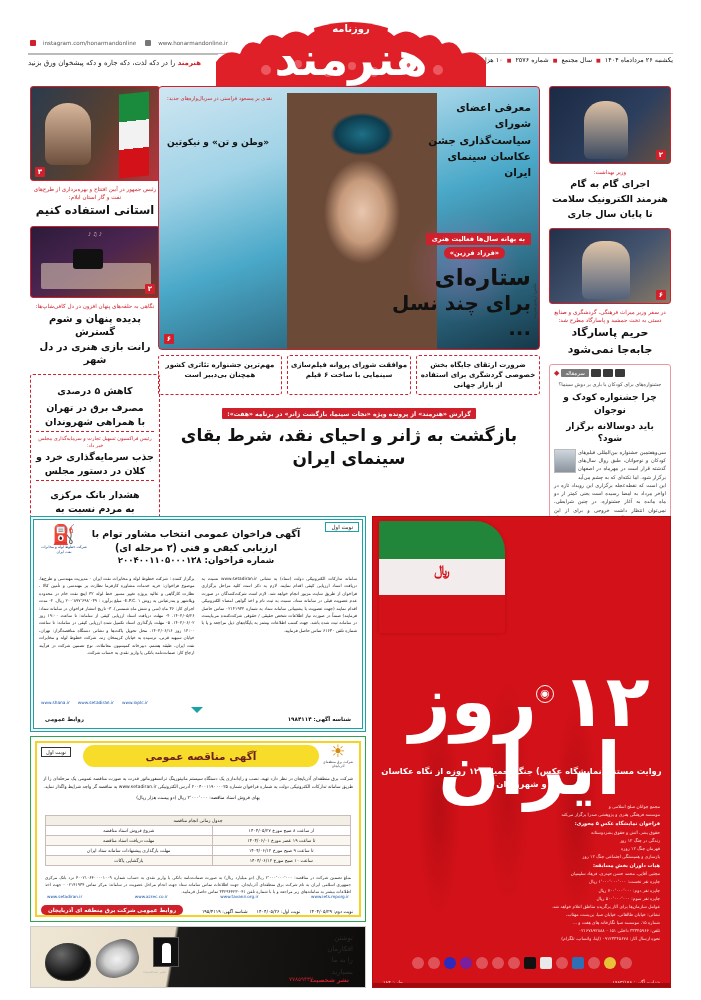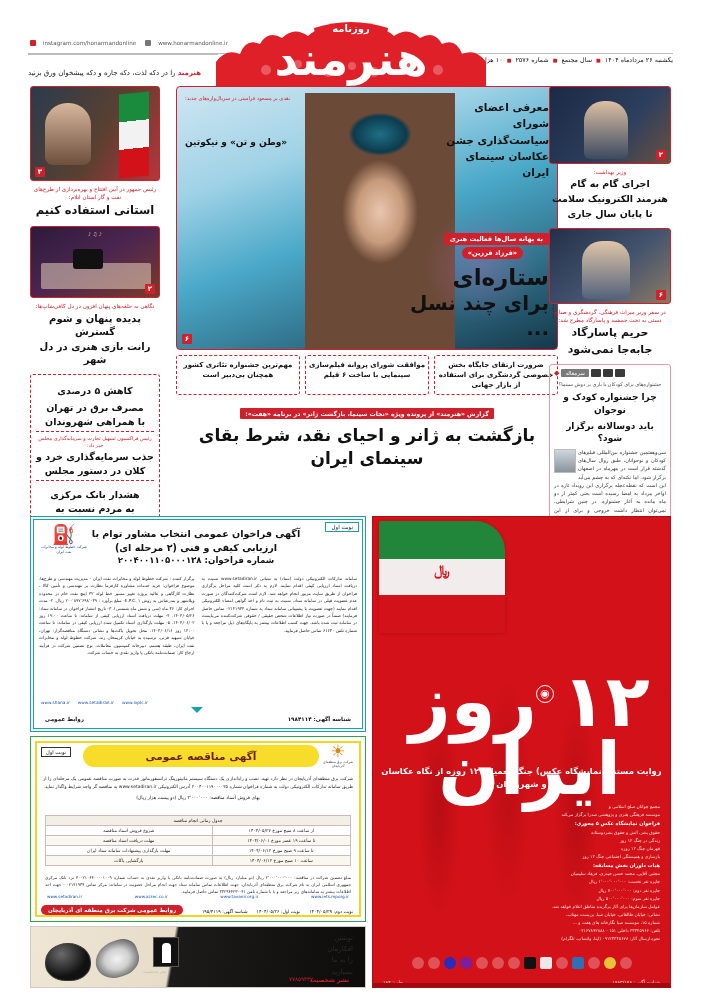--- a/index.html
+++ b/index.html
@@ -21,21 +21,21 @@
     font-size:5.6px; color:#555; direction:ltr;
   }
   .tb-social .ic {
     width:6px;height:6px;display:inline-block;border-radius:1px;
     background:#d0202c; margin-left:2px; vertical-align:middle;
   }
   .tb-social .ic.g { background:#777; }
   .tb-slogan {
     position:absolute; left:28px; top:22px; width:190px;
     font-size:7px; color:#1a1a1a; text-align:left; letter-spacing:-0.2px;
-    border-top:0.6px solid #bbb; padding-top:14px;
+    border-top:0.6px solid #bbb; padding-top:4px;
   }
   .tb-slogan b { color:#d0202c; }
   .tb-rule-l { position:absolute; left:28px; top:21px; width:200px; height:0.6px; background:#bbb; }
   .tb-rule-r { position:absolute; right:28px; top:21px; width:215px; height:0.6px; background:#bbb; }
   .tb-date {
     position:absolute; right:28px; top:24px; width:215px;
     font-size:6.4px; color:#111; text-align:right; white-space:nowrap;
   }
   .tb-date .sep { color:#d0202c; margin:0 2px; font-size:5px; }
 
@@ -66,21 +66,21 @@
     position:absolute; left:0; top:1px; width:270px; text-align:center;
     font-size:10px; color:#fff; font-weight:bold;
   }
   .mh-tag {
     position:absolute; left:0; top:66px; width:270px; text-align:center;
     font-size:6px; color:#d0202c;
   }
 
   
   .col-left  { position:absolute; left:30px;  top:86px; width:130px; }
-  .col-mid   { position:absolute; left:176px; top:86px; width:382px; }
+  .col-mid   { position:absolute; left:158px; top:86px; width:382px; }
   .col-right { position:absolute; left:549px; top:86px; width:122px; }
 
   .photo {
     position:relative; width:100%; border:1.6px solid #d0202c; border-radius:3px;
     overflow:hidden; background:#1b2430;
   }
   .pagenum {
     position:absolute; left:4px; bottom:3px;
     background:#d0202c; color:#fff; font-size:7px; font-weight:bold;
     width:10px;height:10px; line-height:10px; text-align:center; border-radius:1px;

